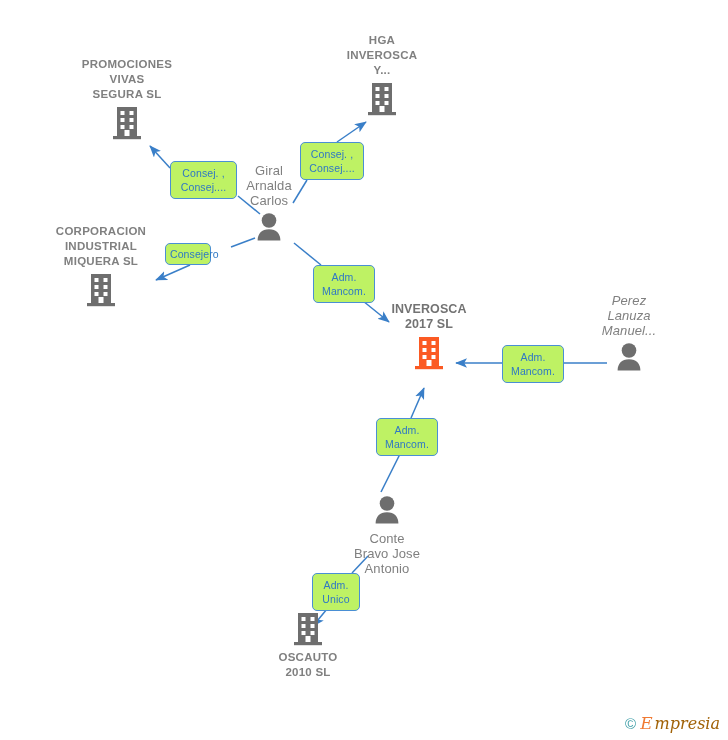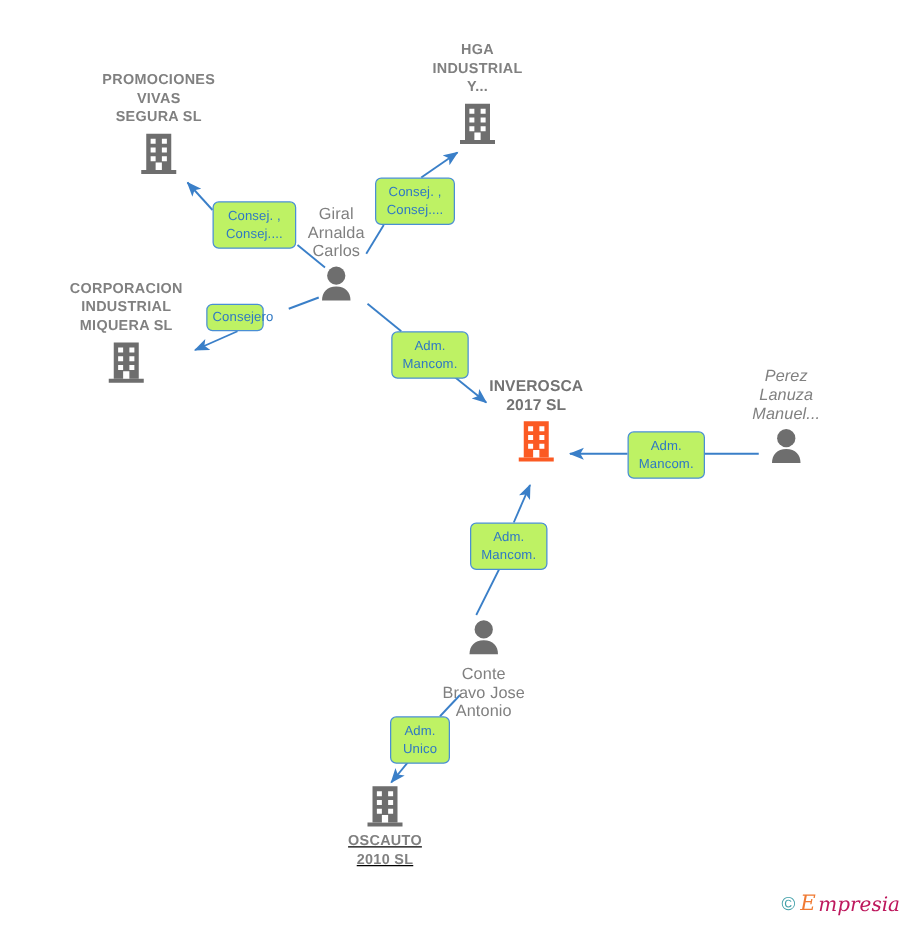--- a/index.html
+++ b/index.html
@@ -96,21 +96,21 @@
     font-size: 15px;
   }
   #watermark .wm-e {
     color: #f07a33;
     font-family: "DejaVu Serif", serif;
     font-style: italic;
     font-size: 17px;
     line-height: 17px;
   }
   #watermark .wm-rest {
-    color: #be185d;
+    color: #a16207;
     font-family: "DejaVu Serif", serif;
     font-style: italic;
     font-size: 16px;
     line-height: 16px;
     margin-left: -2px;
   }
 </style>
 </head>
 <body>
 
@@ -182,21 +182,21 @@
         <rect x="18.5" y="13" width="4" height="4" fill="#ffffff"></rect>
         <rect x="9.5" y="20" width="4" height="4" fill="#ffffff"></rect>
         <rect x="18.5" y="20" width="4" height="4" fill="#ffffff"></rect>
         <rect x="13.5" y="25" width="5" height="6" fill="#ffffff"></rect>
       </svg>
     </span>
   </div>
 
   <div class="node node-company label-above" style="left:382px;top:33px;">
     <div class="node-label">HGA
-INDUSTRIAL
+INVEROSCA
 Y...</div>
     <span class="icon-wrap">
       <svg width="32" height="36" viewBox="0 0 32 36">
         <rect x="6" y="2" width="20" height="29" fill="#6e6e6e"></rect>
         <rect x="2" y="31" width="28" height="3.2" fill="#6e6e6e"></rect>
         <rect x="9.5" y="6" width="4" height="4" fill="#ffffff"></rect>
         <rect x="18.5" y="6" width="4" height="4" fill="#ffffff"></rect>
         <rect x="9.5" y="13" width="4" height="4" fill="#ffffff"></rect>
         <rect x="18.5" y="13" width="4" height="4" fill="#ffffff"></rect>
         <rect x="9.5" y="20" width="4" height="4" fill="#ffffff"></rect>
@@ -272,21 +272,21 @@
       <svg width="34" height="34" viewBox="0 0 34 34">
         <circle cx="17" cy="9.5" r="7.3" fill="#6e6e6e"></circle>
         <path d="M17,18.2 c-7.4,0 -11.4,4.6 -11.4,11.2 h22.8 c0,-6.6 -4,-11.2 -11.4,-11.2 z" fill="#6e6e6e"></path>
       </svg>
     </span>
     <div class="node-label">Conte
 Bravo Jose
 Antonio</div>
   </div>
 
-  <div class="node node-company label-below" style="left:308px;top:627px;text-decoration:underline;">
+  <div class="node node-company label-below" style="left:308px;top:611px;">
     <span class="icon-wrap">
       <svg width="32" height="36" viewBox="0 0 32 36">
         <rect x="6" y="2" width="20" height="29" fill="#6e6e6e"></rect>
         <rect x="2" y="31" width="28" height="3.2" fill="#6e6e6e"></rect>
         <rect x="9.5" y="6" width="4" height="4" fill="#ffffff"></rect>
         <rect x="18.5" y="6" width="4" height="4" fill="#ffffff"></rect>
         <rect x="9.5" y="13" width="4" height="4" fill="#ffffff"></rect>
         <rect x="18.5" y="13" width="4" height="4" fill="#ffffff"></rect>
         <rect x="9.5" y="20" width="4" height="4" fill="#ffffff"></rect>
         <rect x="18.5" y="20" width="4" height="4" fill="#ffffff"></rect>

